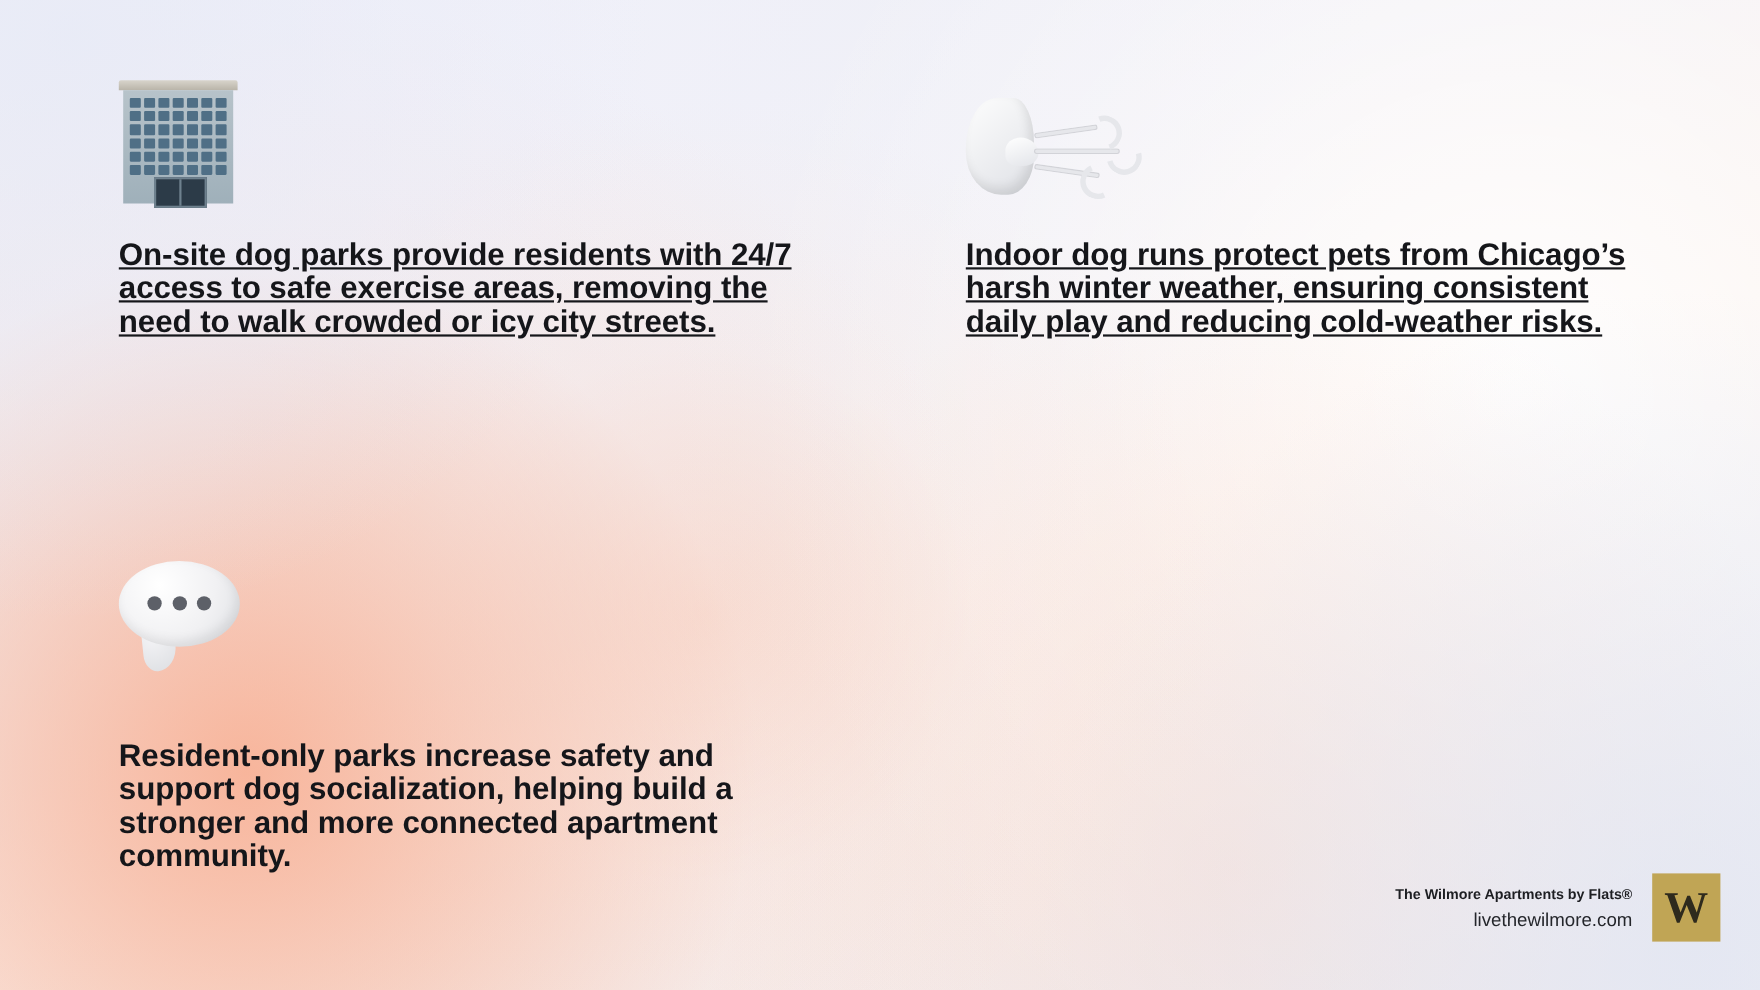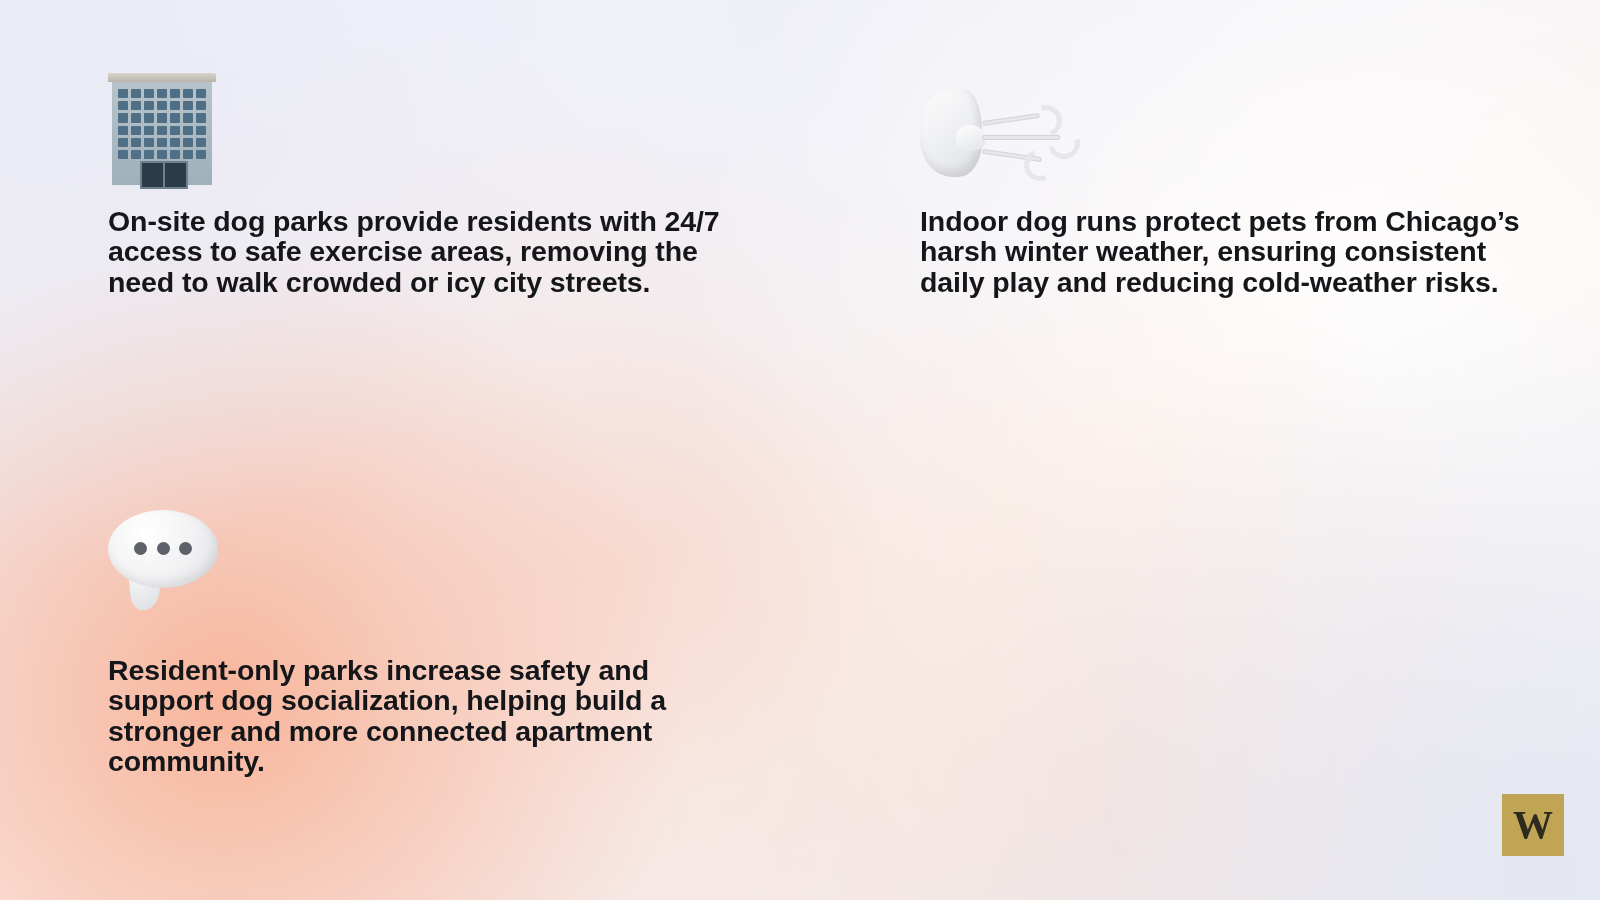--- a/index.html
+++ b/index.html
@@ -43,40 +43,40 @@
 
   .grid {
     position: absolute;
     inset: 0;
   }
 
   .cell {
     position: absolute;
   }
   .cell-a { left: 108px; top: 60px;  width: 620px; }
-  .cell-b { left: 920px; top: 60px;  width: 620px; }
+  .cell-b { left: 878px; top: 60px;  width: 620px; }
   .cell-c { left: 108px; top: 487px; width: 620px; }
   .cell-d { left: 920px; top: 487px; width: 620px; }
 
   .icon-wrap {
     height: 125px;
     display: flex;
     align-items: flex-end;
   }
 
   .card-text {
     margin: 0;
     font-size: 28.5px;
     line-height: 1.07;
     font-weight: bold;
     color: #15161a;
     letter-spacing: -0.1px;
   }
-  .cell-a .card-text, .cell-b .card-text { margin-top: 21px; }
-  .cell-c .card-text, .cell-d .card-text { margin-top: 43px; }
+  .cell-a .card-text, .cell-b .card-text { margin-top: 32px; text-decoration: underline; }
+  .cell-c .card-text, .cell-d .card-text { margin-top: 60px; }
 
   
   .ico-building { position: relative; width: 108px; height: 112px; }
   .ico-building .roof {
     position: absolute; left: 0; top: 0; width: 108px; height: 9px;
     background: linear-gradient(#d8d4cb, #b9b4a9); border-radius: 2px 2px 0 0;
   }
   .ico-building .body {
     position: absolute; left: 4px; top: 9px; width: 100px; height: 103px;
     background: linear-gradient(#b7c3ca, #9fb0ba);
@@ -297,17 +297,21 @@
             </div>
         </div>
       </div>
       <p class="card-text">Resident-only parks increase safety and support dog socialization, helping build a stronger and more connected apartment community.</p>
     </div>
 
 
   </div>
 
   <div class="footer">
+    <div class="footer-text">
+      <p class="brand-line">The Wilmore Apartments by Flats®</p>
+      <p class="brand-url">livethewilmore.com</p>
+    </div>
     <div class="logo-tile">
       <span>W</span>
     </div>
   </div>
 </div>
 
 </body></html>

